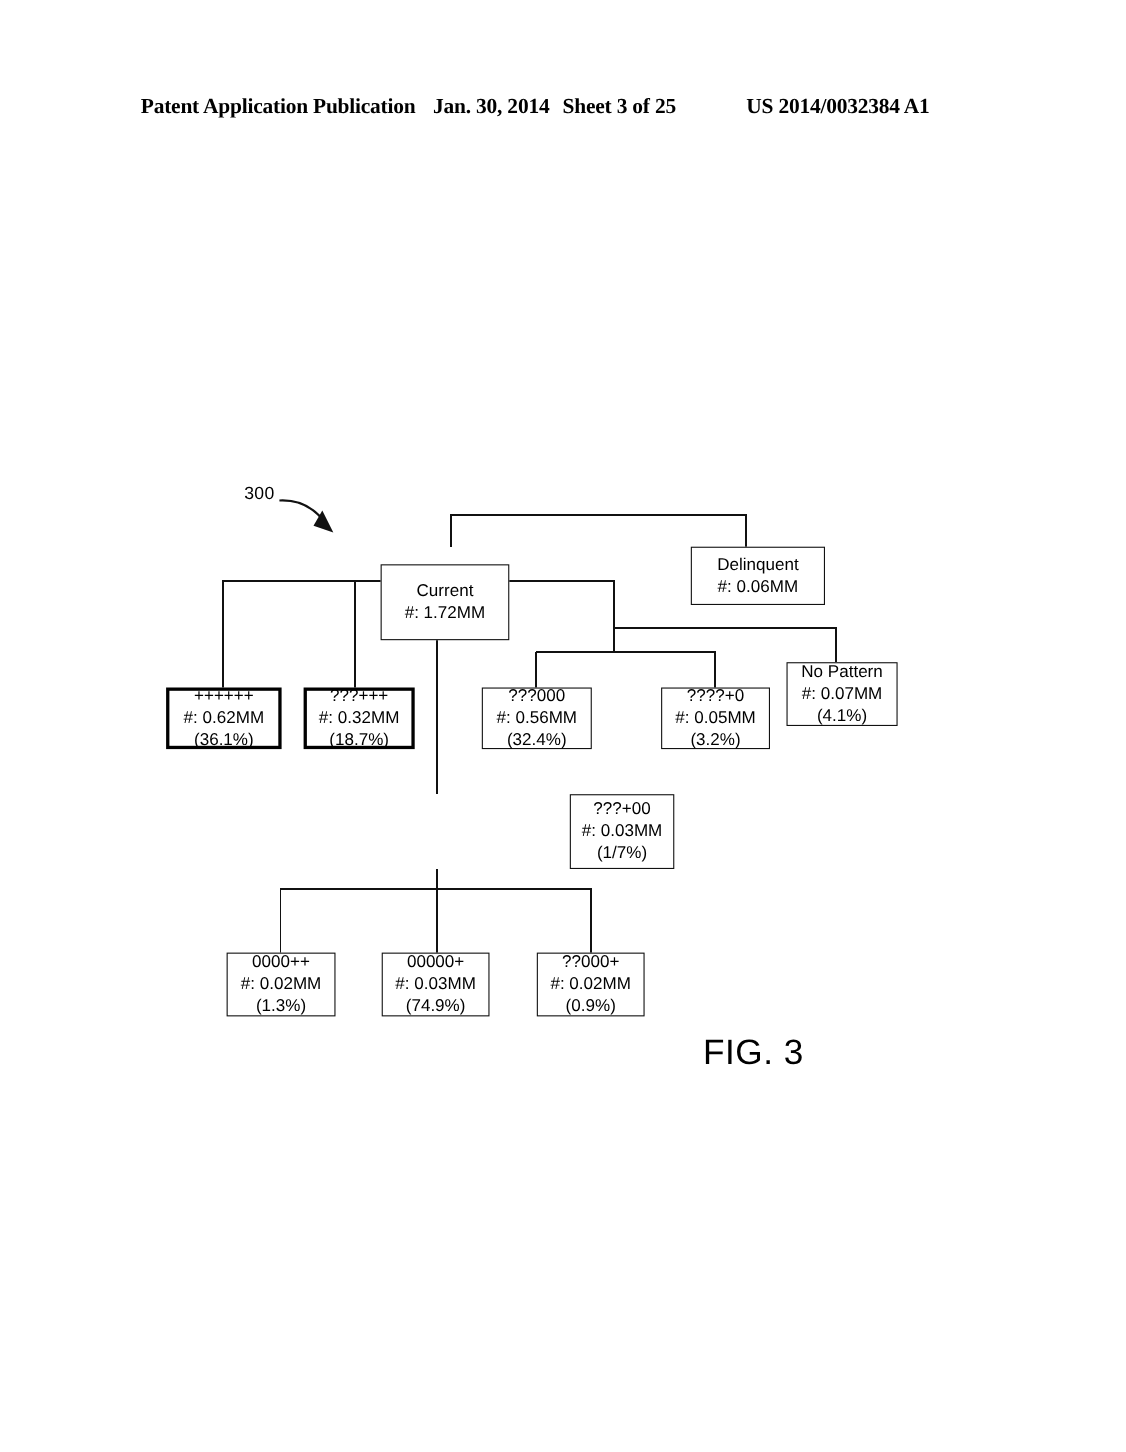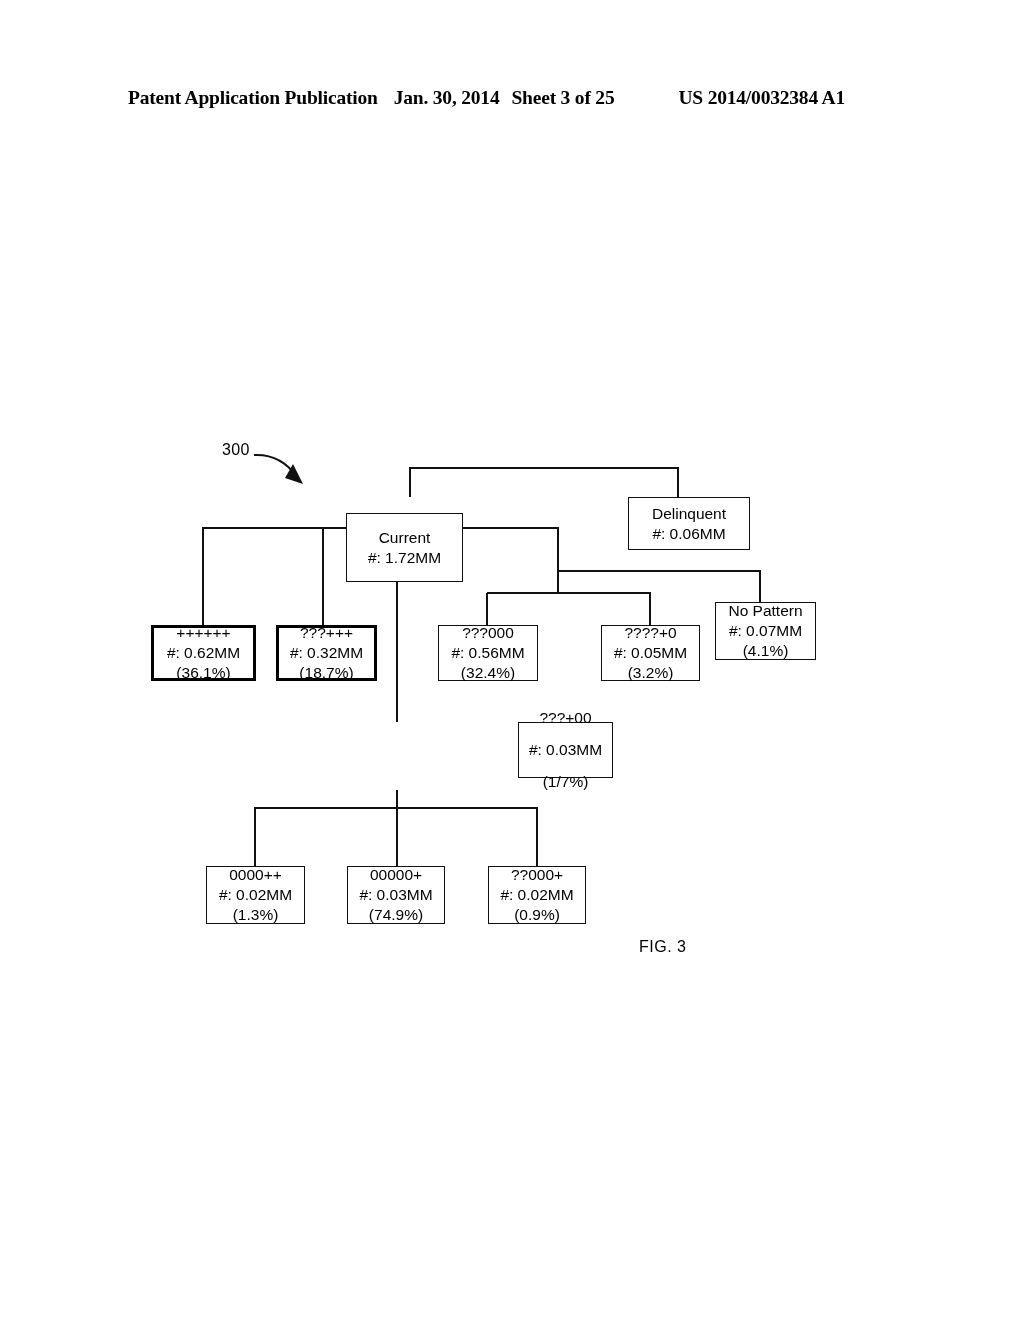--- a/index.html
+++ b/index.html
@@ -92,21 +92,21 @@
     font-size: 16px;
     letter-spacing: 0.3px;
     z-index: 4;
   }
 
   
   #fig-caption {
     position: absolute;
     left: 639px;
     top: 938px;
-    font-size: 16px;
+    font-size: 32px;
     letter-spacing: 0.5px;
     z-index: 4;
   }
 </style>
 </head>
 <body>
 
 <div id="page-header">
   <span class="hdr-pub">Patent Application Publication</span>
   <span class="hdr-date">Jan. 30, 2014</span>
@@ -179,21 +179,21 @@
     <span class="nline">#: 0.05MM</span>
     <span class="nline">(3.2%)</span>
   </div>
 
   <div class="node" style="left:715px; top:602px; width:101px; height:58px;">
     <span class="nline">No Pattern</span>
     <span class="nline">#: 0.07MM</span>
     <span class="nline">(4.1%)</span>
   </div>
 
-  <div class="node" style="left:518px; top:722px; width:95px; height:56px;gap:12px;">
+  <div class="node" style="left:518px; top:722px; width:95px; height:68px;">
     <span class="nline">???+00</span>
     <span class="nline">#: 0.03MM</span>
     <span class="nline">(1/7%)</span>
   </div>
 
   <div class="node" style="left:206px; top:866px; width:99px; height:58px;">
     <span class="nline">0000++</span>
     <span class="nline">#: 0.02MM</span>
     <span class="nline">(1.3%)</span>
   </div>

